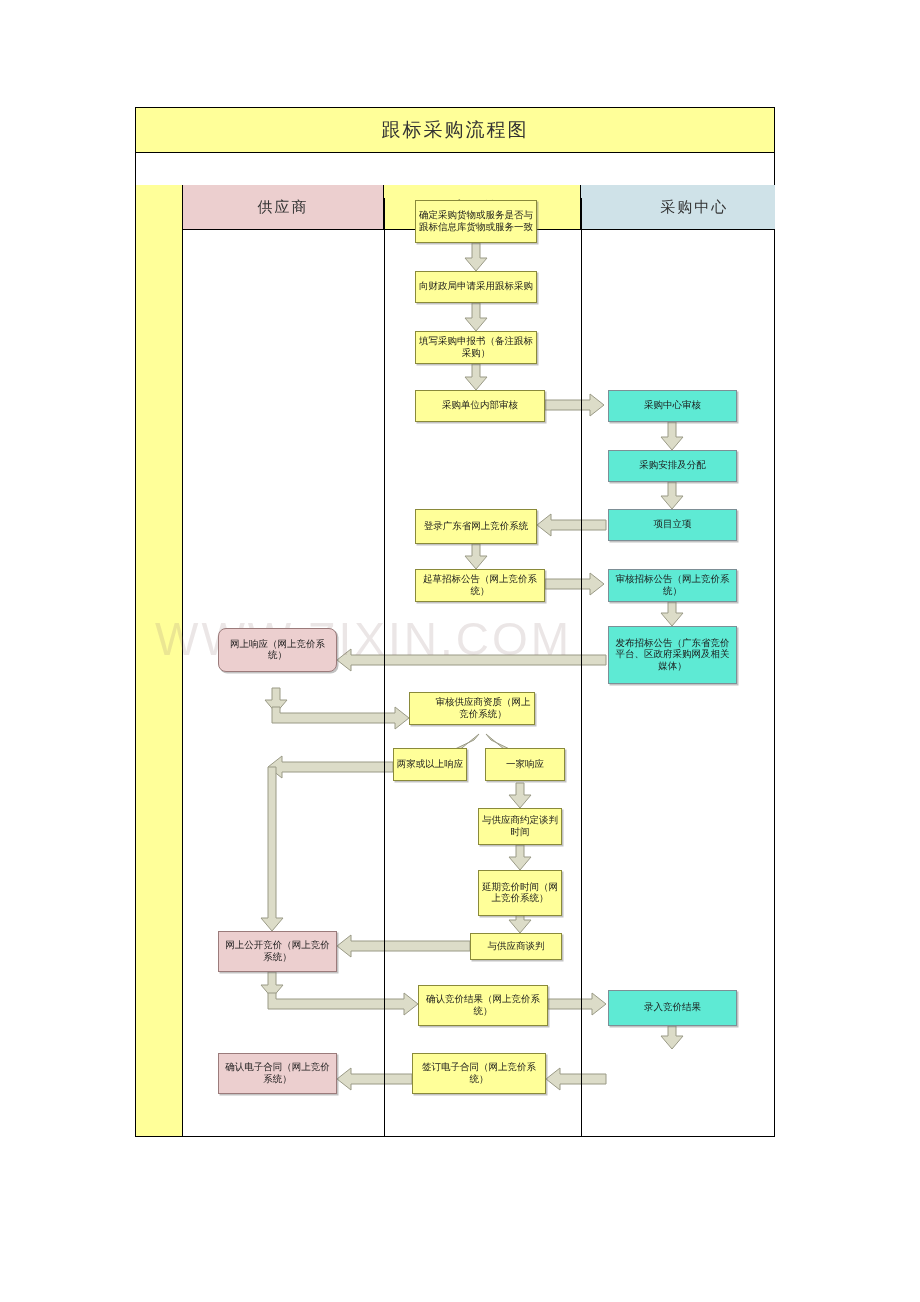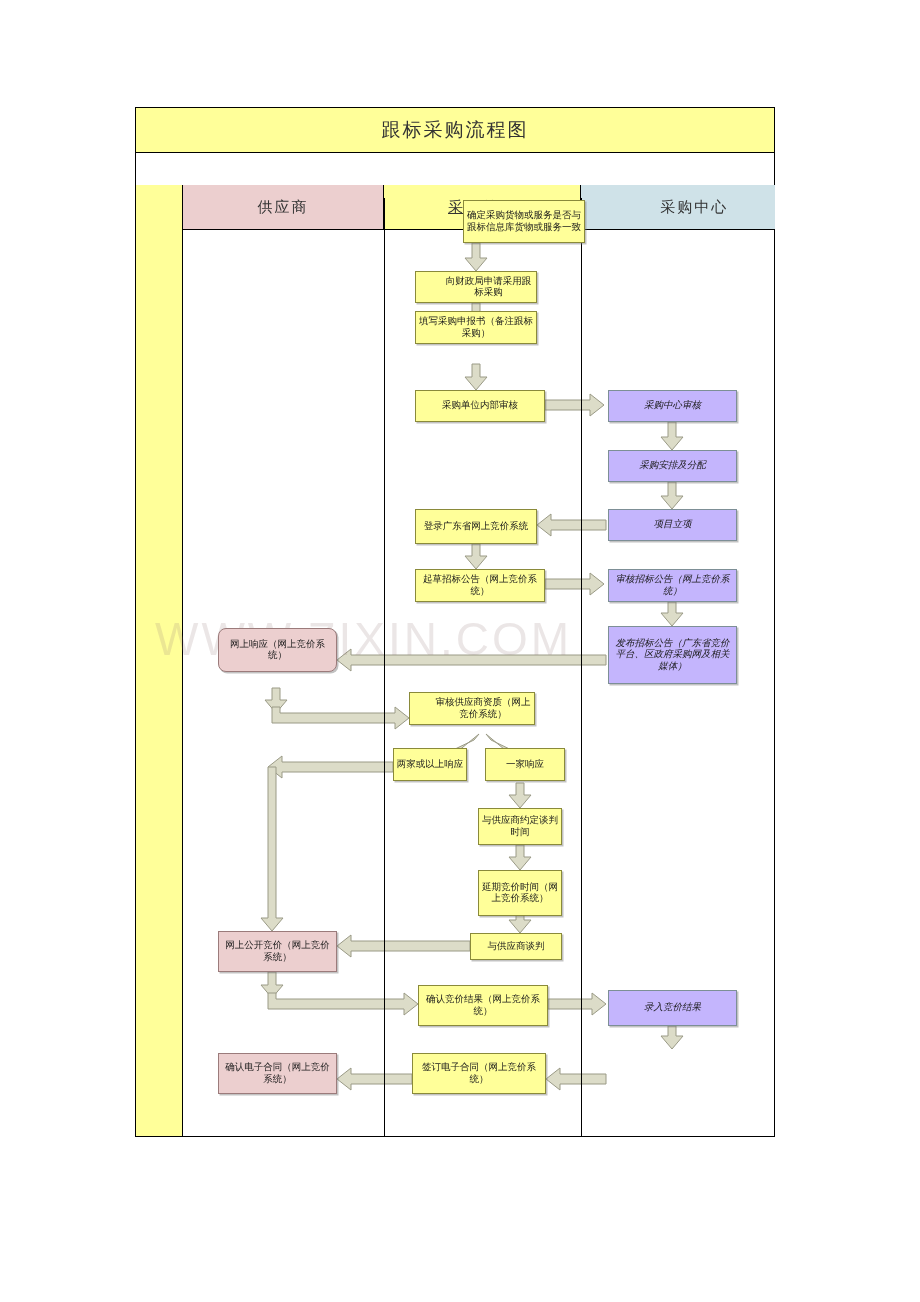--- a/index.html
+++ b/index.html
@@ -40,21 +40,21 @@
       font-size:46px;color:rgba(150,120,120,.19);letter-spacing:3px;
       white-space:nowrap;pointer-events:none;user-select:none;}
 
   
   .node{position:absolute;box-sizing:border-box;
       border:1px solid #7a7a52;
       display:flex;align-items:center;justify-content:center;text-align:center;
       font-size:9.5px;line-height:1.18;color:#1a1a1a;padding:1px 2px;
       box-shadow:1.5px 1.5px 0 rgba(120,120,120,.45);}
   .node.y{background:#ffff99;border-color:#8a8a3a;}
-  .node.b{background:#c4b5fd;border-color:#7d8f96;font-style:italic;}
+  .node.b{background:#5eead4;border-color:#7d8f96;}
   .node.p{background:#eccfcf;border-color:#9b7b7b;}
 
   
   svg.arrows{position:absolute;left:0;top:0;width:920px;height:1302px;
       pointer-events:none;}
   .ar{fill:#dcdcc8;stroke:#9a9a86;stroke-width:1;}
 </style>
 </head>
 <body>
 
@@ -120,25 +120,25 @@
     <div class="hdr supplier">供应商</div>
     <div class="hdr unit">采购单位</div>
     <div class="hdr center">采购中心</div>
     <div class="lane-blank"></div>
     <div class="divline d1"></div>
     <div class="divline d2"></div>
   </div>
 
   <div class="watermark">WWW.ZIXIN.COM</div>
 
-  <div class="node y" style="left:415px;top:200px;width:122px;height:43px;margin-left:48px;">确定采购货物或服务是否与跟标信息库货物或服务一致</div>
+  <div class="node y" style="left:415px;top:200px;width:122px;height:43px;">确定采购货物或服务是否与跟标信息库货物或服务一致</div>
 
-  <div class="node y" style="left:415px;top:271px;width:122px;height:32px;padding-left:27px;">向财政局申请采用跟标采购</div>
+  <div class="node y" style="left:415px;top:271px;width:122px;height:32px;">向财政局申请采用跟标采购</div>
 
-  <div class="node y" style="left:415px;top:311px;width:122px;height:33px;text-align:center;">填写采购申报书（备注跟标采购）</div>
+  <div class="node y" style="left:415px;top:331px;width:122px;height:33px;text-align:center;">填写采购申报书（备注跟标采购）</div>
 
   <div class="node y" style="left:415px;top:390px;width:130px;height:32px;">采购单位内部审核</div>
 
   <div class="node b" style="left:608px;top:390px;width:129px;height:32px;">采购中心审核</div>
 
   <div class="node b" style="left:608px;top:450px;width:129px;height:32px;">采购安排及分配</div>
 
   <div class="node b" style="left:608px;top:509px;width:129px;height:32px;">项目立项</div>
 
   <div class="node y" style="left:415px;top:509px;width:122px;height:35px;">登录广东省网上竞价系统</div>

